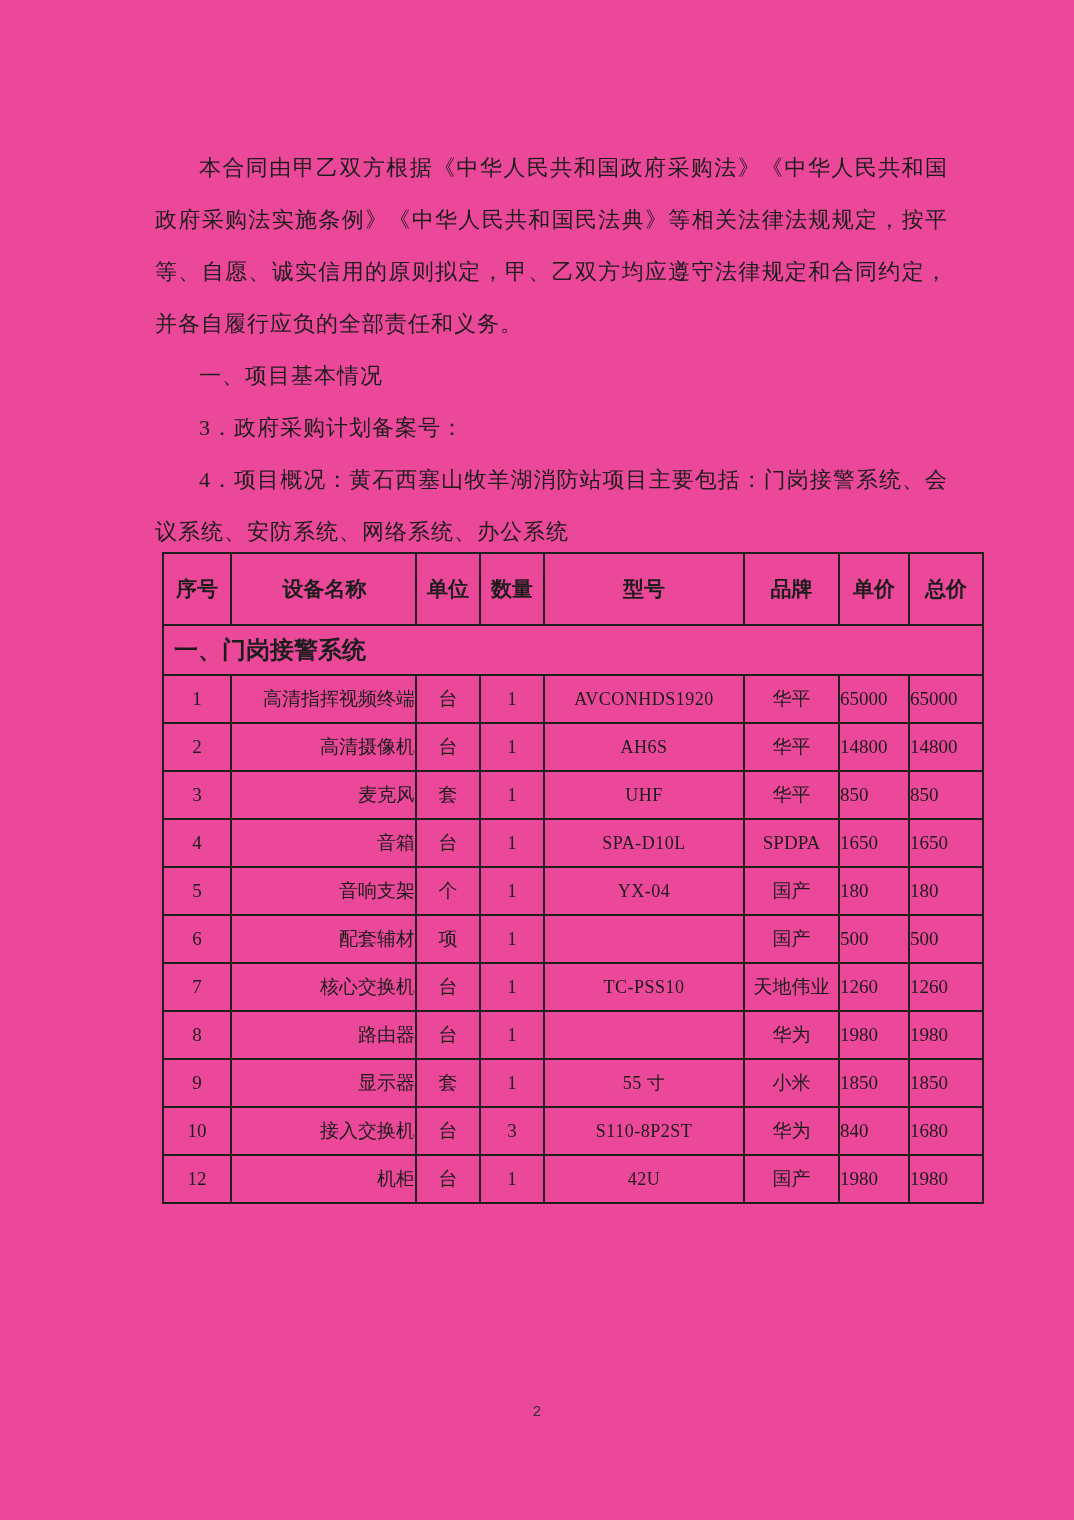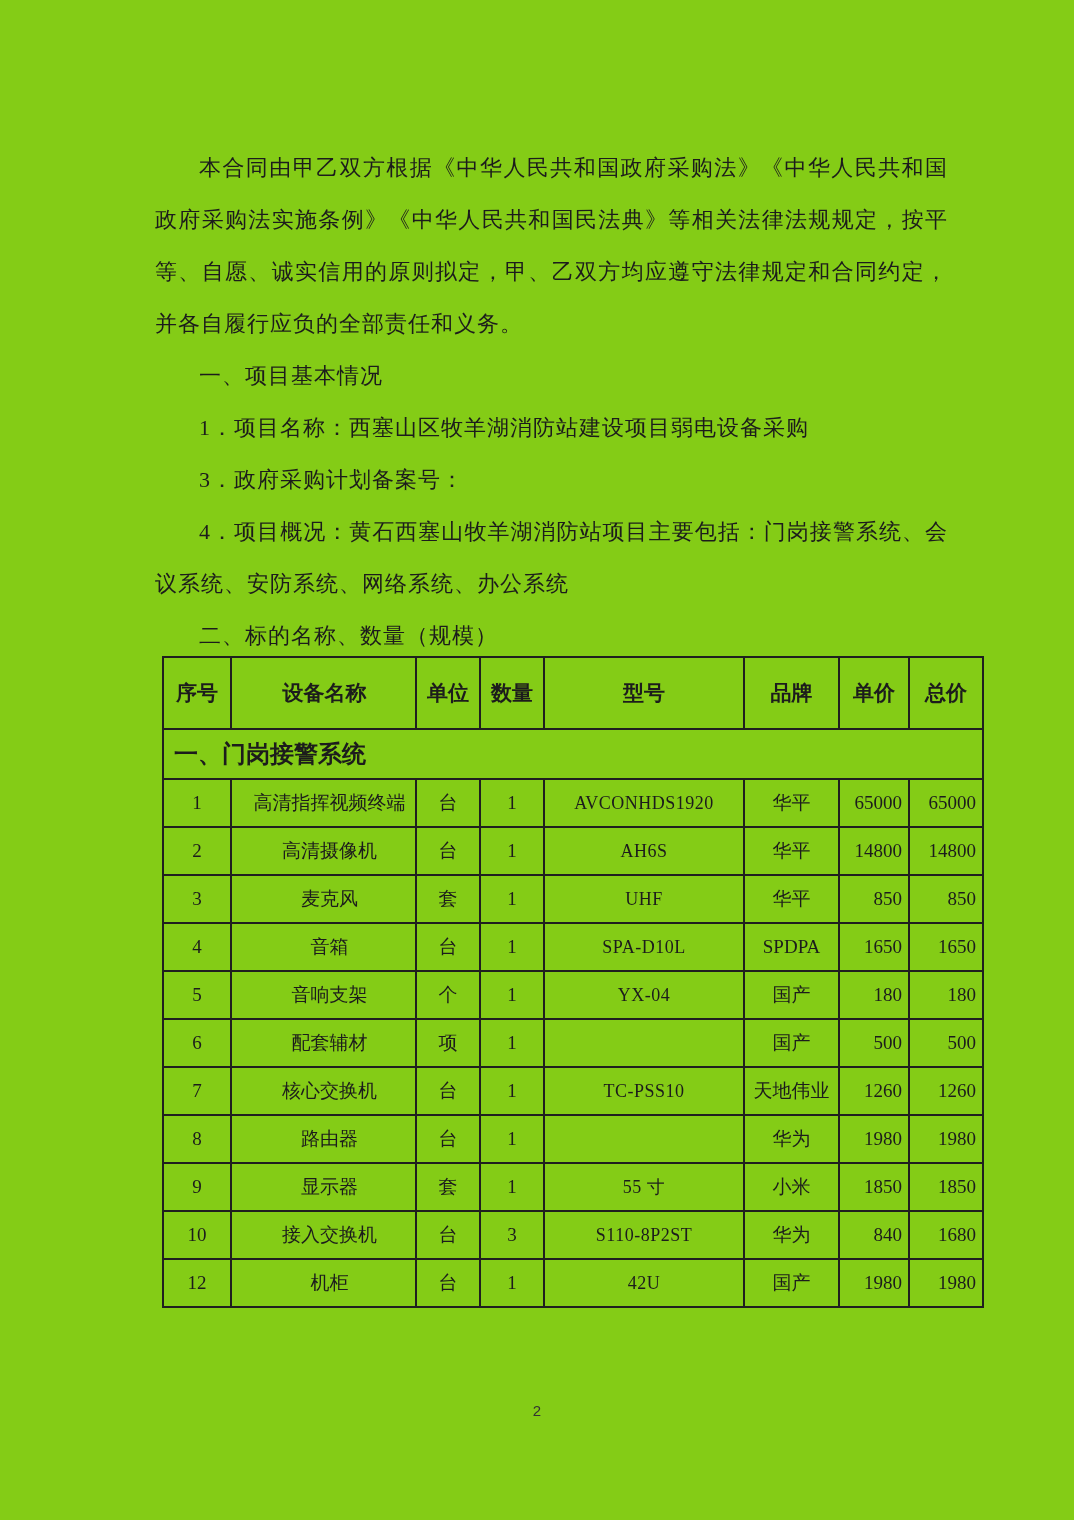--- a/index.html
+++ b/index.html
@@ -5,21 +5,21 @@
   html, body {
     margin: 0;
     padding: 0;
     background: #ffffff;
   }
   .page {
     position: relative;
     width: 1074px;
     height: 1520px;
     margin: 0 auto;
-    background: #84cc16;
+    background: #ec4899;
     overflow: hidden;
     font-family: "Liberation Serif", "DejaVu Serif", serif;
     color: #1c1c1c;
   }
   .content {
     padding-top: 142px;
   }
   .para, .line {
     margin: 0 126px 0 155px;
     font-size: 22px;
@@ -62,30 +62,30 @@
     font-size: 19px;
   }
   table.equip td.section {
     height: 48px;
     font-weight: bold;
     text-align: left;
     padding-left: 10px;
     font-size: 24px;
   }
   table.equip td.c1 {
-    text-align: center;
+    text-align: right;
     padding-left: 12px;
     border-radius: 23px;
   }
   table.equip td.c4 {
     font-size: 18px;
     letter-spacing: 0.5px;
   }
   table.equip td.c6, table.equip td.c7 {
-    text-align: right;
+    text-align: left;
     padding-right: 6px;
     font-size: 19px;
   }
   .page-footer {
     position: absolute;
     left: 0;
     top: 1402px;
     width: 100%;
     text-align: center;
     font-size: 15px;
@@ -95,24 +95,22 @@
 </style>
 </head>
 <body>
 
 <div class="page">
   <div class="content">
 
     <p class="para">本合同由甲乙双方根据《中华人民共和国政府采购法》《中华人民共和国政府采购法实施条例》《中华人民共和国民法典》等相关法律法规规定，按平等、自愿、诚实信用的原则拟定，甲、乙双方均应遵守法律规定和合同约定，并各自履行应负的全部责任和义务。</p>
 
     <p class="line">一、项目基本情况</p>
-    <p class="line">1．项目名称：西塞山区牧羊湖消防站建设项目弱电设备采购</p>
     <p class="line">3．政府采购计划备案号：</p>
     <p class="para">4．项目概况：黄石西塞山牧羊湖消防站项目主要包括：门岗接警系统、会议系统、安防系统、网络系统、办公系统</p>
-    <p class="line">二、标的名称、数量（规模）</p>
 
     <table class="equip">
       <colgroup>
         <col style="width:68px">
         <col style="width:185px">
         <col style="width:64px">
         <col style="width:64px">
         <col style="width:200px">
         <col style="width:95px">
         <col style="width:70px">

